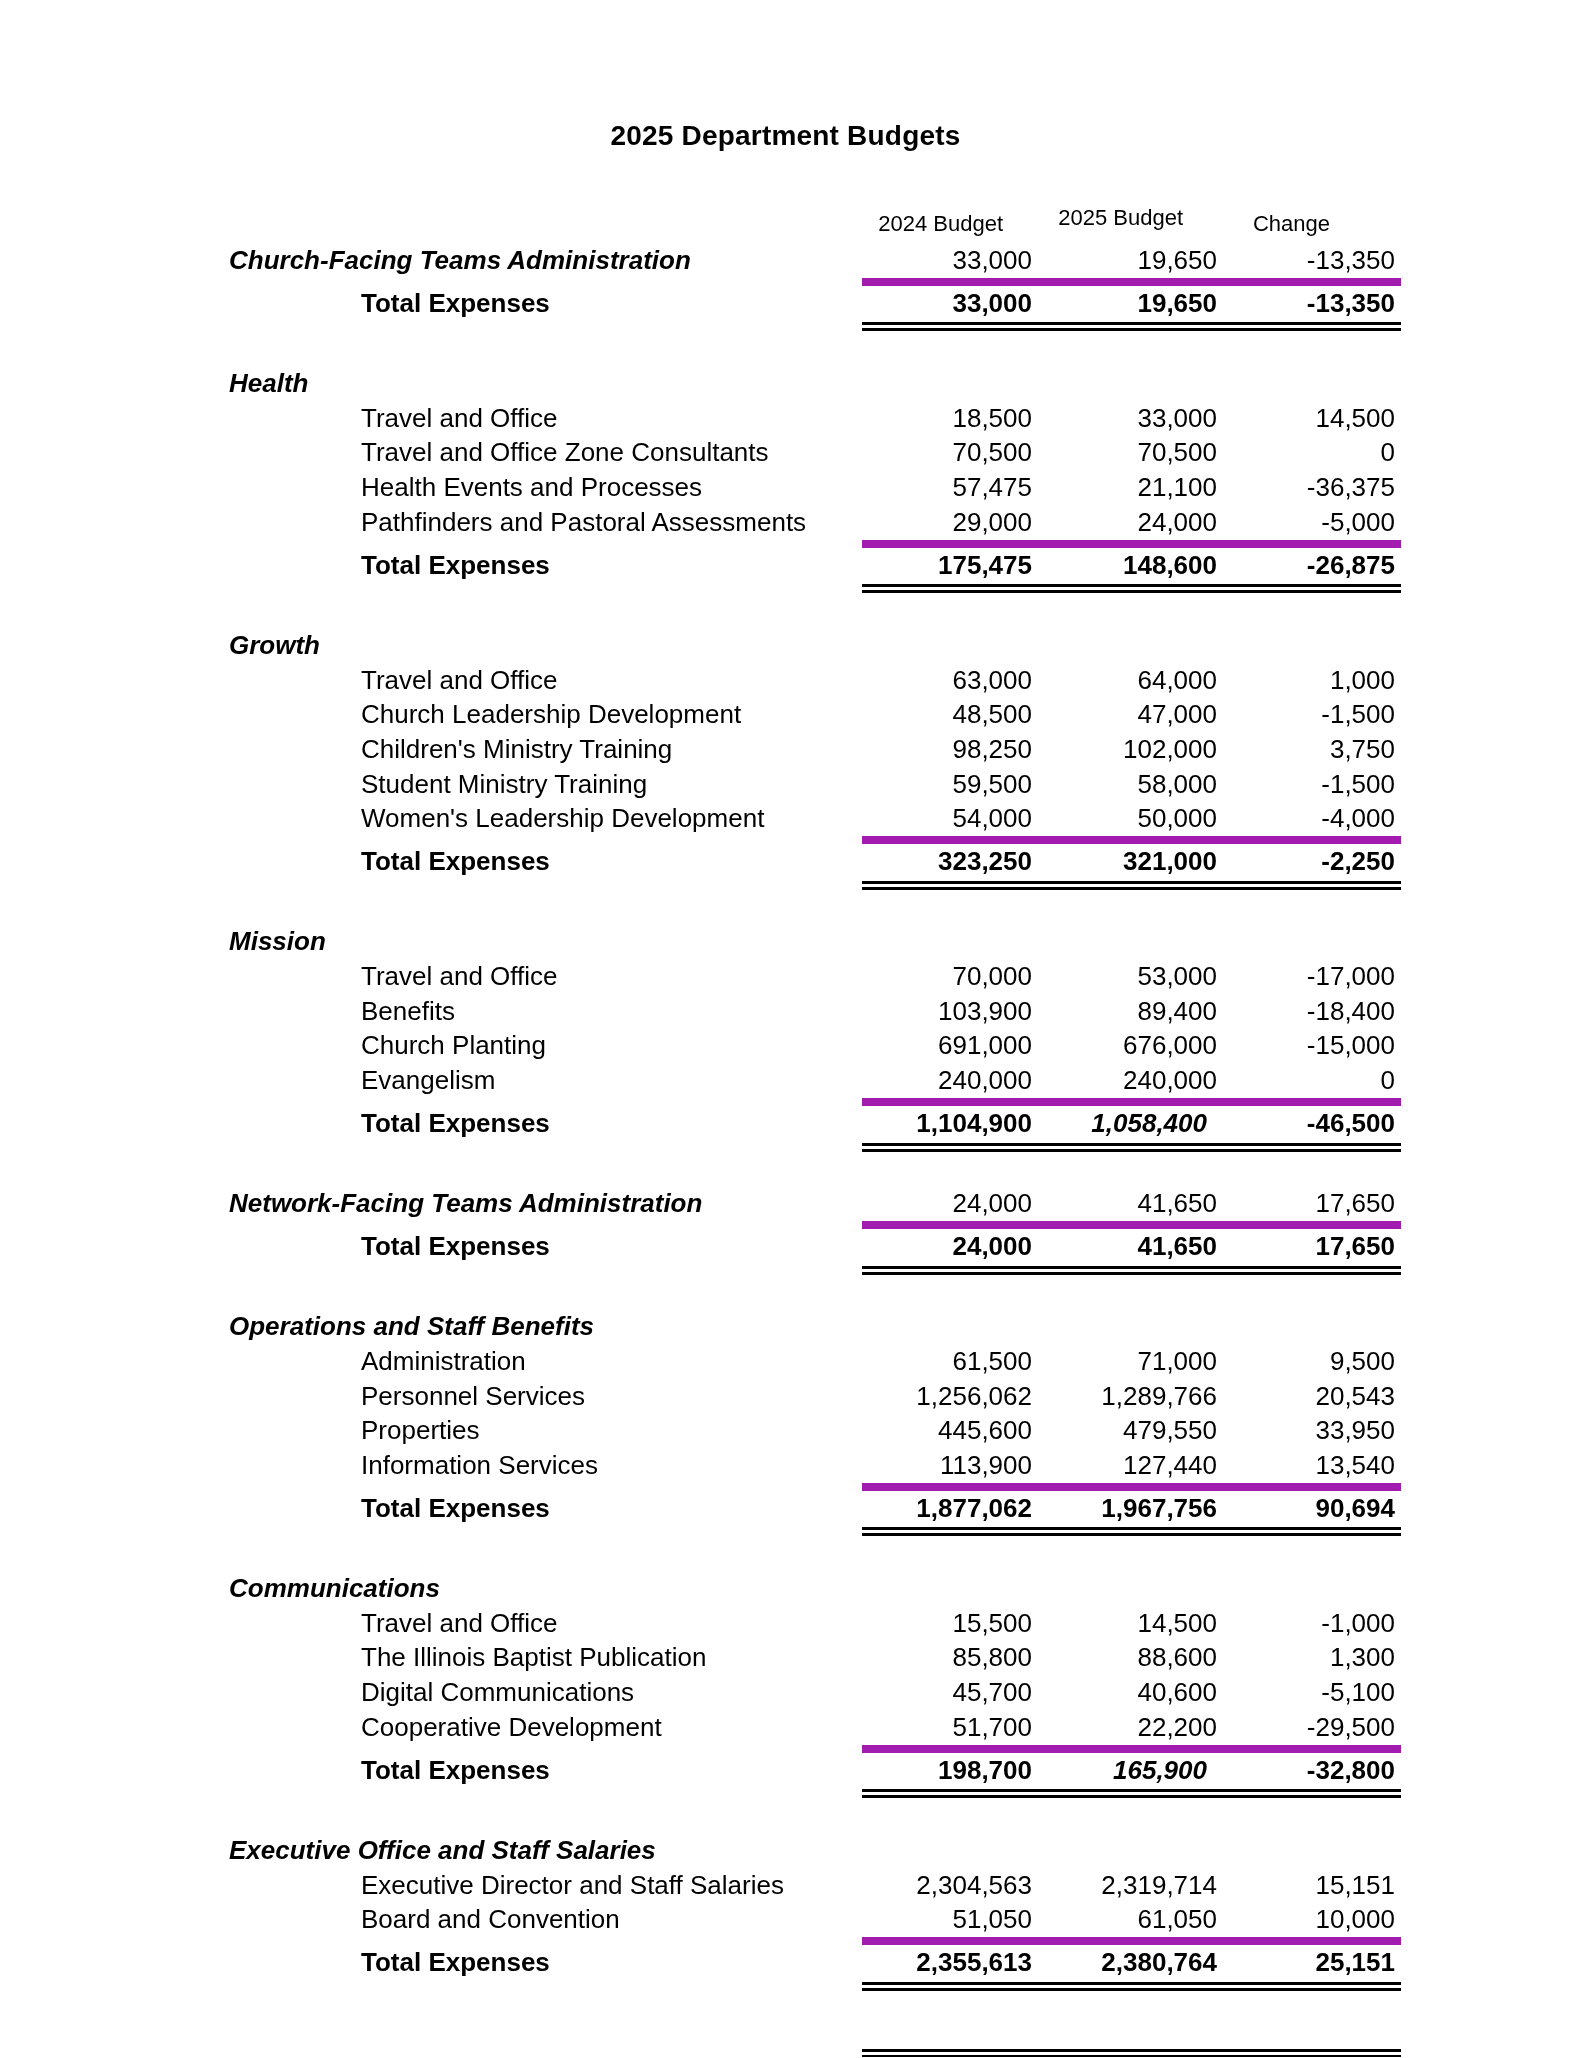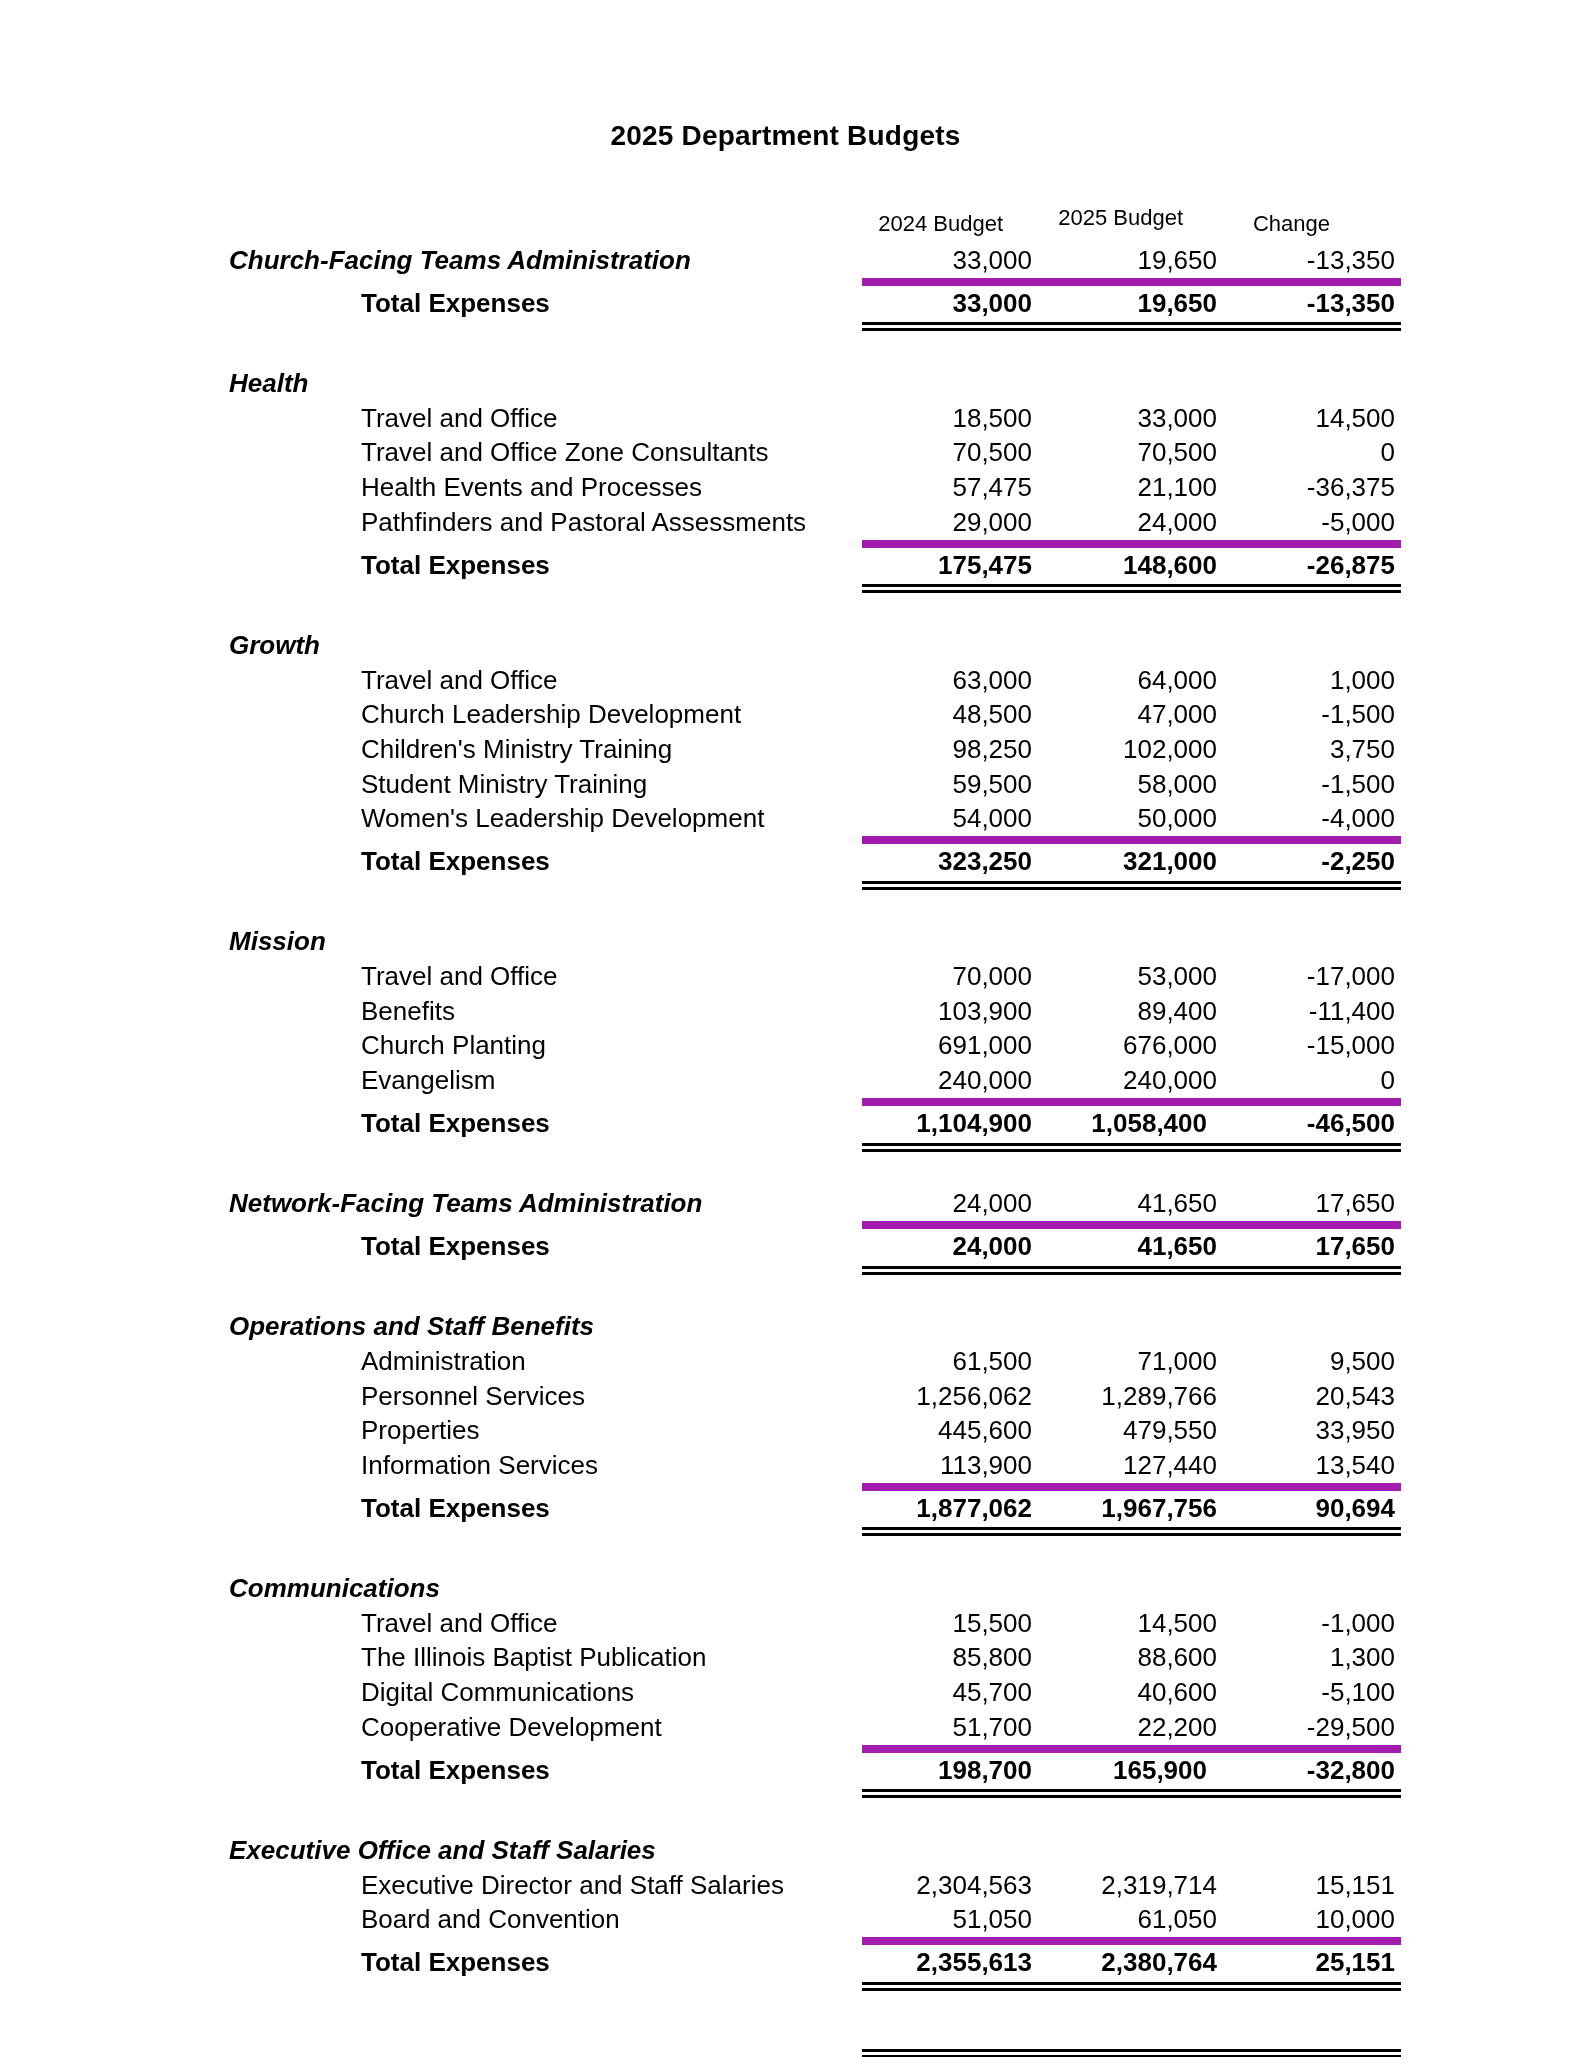--- a/index.html
+++ b/index.html
@@ -15,21 +15,21 @@
   .table { position: absolute; top: 243px; left: 0; width: 1571px; padding-left: 29px; }
   .row { position: relative; height: 34.7px; line-height: 34.7px; font-size: 26px; white-space: nowrap; }
   .row .label { position: absolute; left: 332px; }
   .row.section .label { left: 200px; font-weight: bold; font-style: italic; }
   .row.total .label { font-weight: bold; }
   .row .num { position: absolute; text-align: right; }
   .row .n1 { right: calc(1571px - 1003px); }
   .row .n2 { right: calc(1571px - 1188px); }
   .row .n3 { right: calc(1571px - 1366px); }
   .row.total .num { font-weight: bold; }
-  .row.total .n2.shift { right: calc(1571px - 1178px); }
+  .row.total .n2.shift { right: calc(1571px - 1178px); font-style: italic; }
   .row.total { border-top: 8px solid #a21caf; margin-left: 833px; padding-left: 0; }
   .row.total .label { left: -501px; }
   .row.total .n1 { right: calc(1372px - 1003px); }
   .row.total .n2 { right: calc(1372px - 1188px); }
   .row.total .n2.shift { right: calc(1372px - 1178px); }
   .row.total .n3 { right: calc(1372px - 1366px); }
   .row.total { width: 539px; }
   .dbl { height: 10px; margin-left: 833px; width: 539px; border-top: 3px solid #000; border-bottom: 3px solid #000; box-sizing: border-box; height: 9px; margin-top: 2px; }
   .blank { height: 34.7px; }
   .gap-grand { height: 58px; }
@@ -145,21 +145,21 @@
     <div class="row item">
       <span class="label">Travel and Office</span>
       <span class="num n1">70,000</span>
       <span class="num n2">53,000</span>
       <span class="num n3">-17,000</span>
     </div>
     <div class="row item">
       <span class="label">Benefits</span>
       <span class="num n1">103,900</span>
       <span class="num n2">89,400</span>
-      <span class="num n3">-11,400</span>
+      <span class="num n3">-18,400</span>
     </div>
     <div class="row item">
       <span class="label">Church Planting</span>
       <span class="num n1">691,000</span>
       <span class="num n2">676,000</span>
       <span class="num n3">-15,000</span>
     </div>
     <div class="row item">
       <span class="label">Evangelism</span>
       <span class="num n1">240,000</span>

